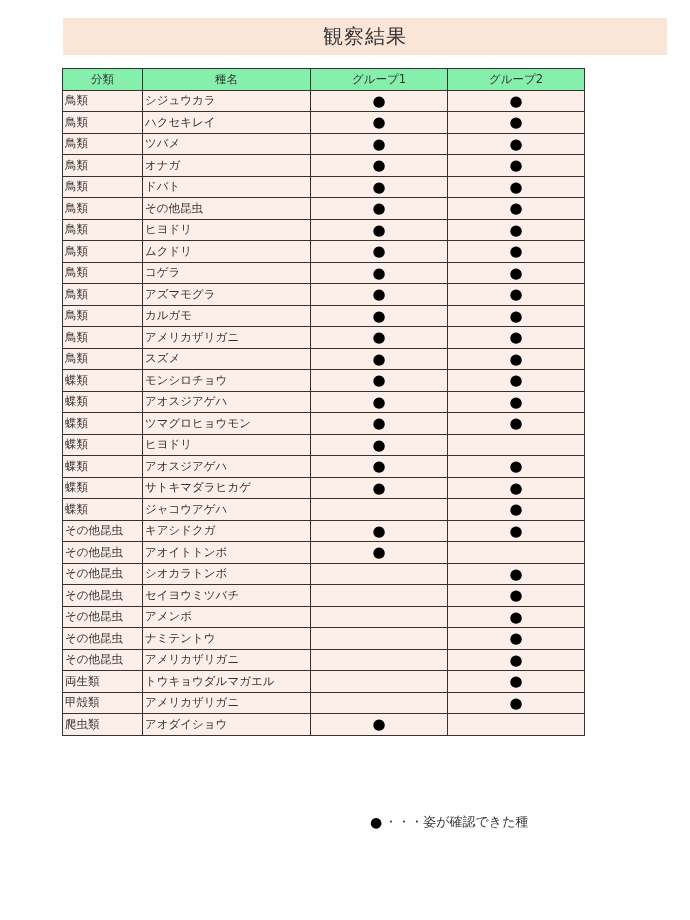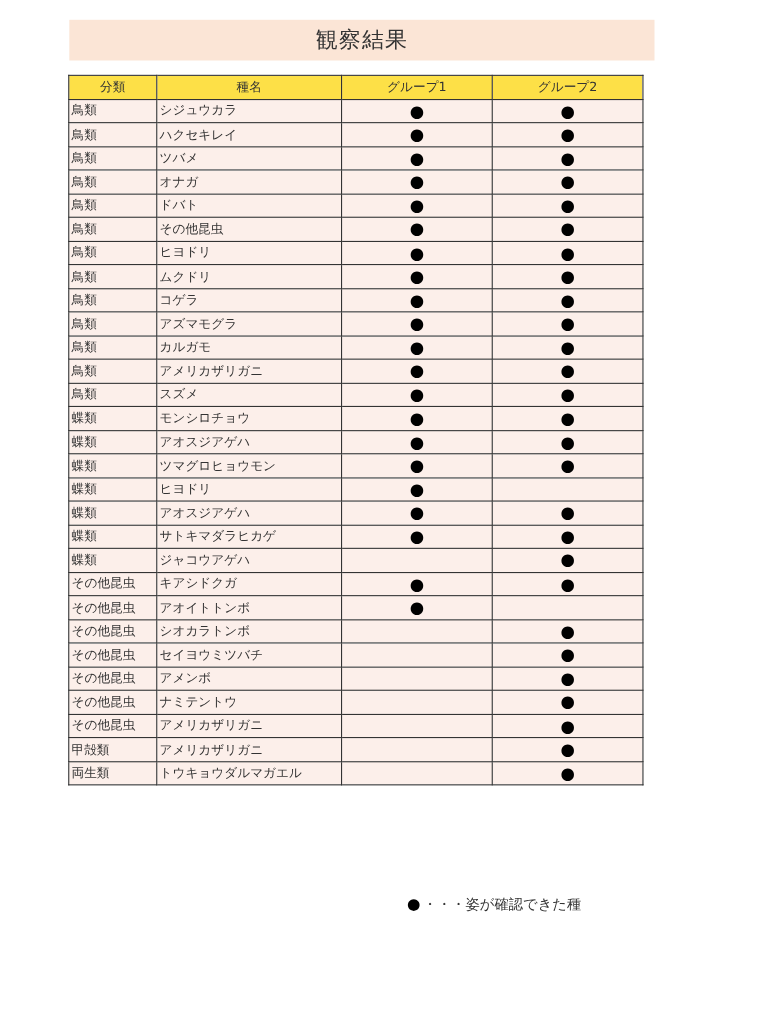--- a/index.html
+++ b/index.html
@@ -1,29 +1,29 @@
 <!DOCTYPE html>
 <html><head>
   <meta charset="utf-8">
   <style>
     html, body { margin: 0; padding: 0; background: #ffffff; }
     body { width: 690px; height: 920px; position: relative; font-family: "DejaVu Sans", sans-serif; color: #222; }
     .title-bar {
-      position: absolute; left: 63px; top: 18px; width: 532px; height: 37px;
+      position: absolute; left: 63px; top: 18px; width: 604px; height: 37px;
       background: #fbe5d6; display: flex; align-items: center; justify-content: center;
       font-size: 20px; color: #333; letter-spacing: 1px;
     }
     table.obs {
       position: absolute; left: 62px; top: 68px; width: 522px;
       border-collapse: collapse; table-layout: fixed; font-size: 11.5px;
     }
     table.obs th, table.obs td {
       border: 1px solid #333; height: 20.5px; padding: 0 2px; white-space: nowrap; overflow: hidden;
     }
-    table.obs th { background: #fde047; font-weight: normal; text-align: center; color: #333; }
+    table.obs th { background: #86efac; font-weight: normal; text-align: center; color: #333; }
     table.obs td { background: #fcefea; color: #333; }
     table.obs td.mark { text-align: center; font-size: 15px; color: #000; }
     col.c1 { width: 80px; } col.c2 { width: 168px; } col.c3 { width: 137px; } col.c4 { width: 137px; }
     .legend {
       position: absolute; left: 370px; top: 813px; font-size: 13px; color: #333; display: flex; align-items: center;
     }
     .legend .dot { font-size: 14px; color: #000; margin-right: 2px; }
   </style>
 </head>
 <body>
@@ -202,30 +202,36 @@
         <td class="mark"></td>
         <td class="mark">●</td>
       </tr>
       <tr>
         <td>その他昆虫</td>
         <td>アメリカザリガニ</td>
         <td class="mark"></td>
         <td class="mark">●</td>
       </tr>
       <tr>
+        <td>両生類</td>
+        <td>トウキョウダルマガエル</td>
+        <td class="mark"></td>
+        <td class="mark">●</td>
+      </tr>
+      <tr>
         <td>甲殻類</td>
         <td>アメリカザリガニ</td>
         <td class="mark"></td>
         <td class="mark">●</td>
       </tr>
       <tr>
-        <td>両生類</td>
-        <td>トウキョウダルマガエル</td>
-        <td class="mark"></td>
-        <td class="mark">●</td>
+        <td>爬虫類</td>
+        <td>アオダイショウ</td>
+        <td class="mark">●</td>
+        <td class="mark"></td>
       </tr>
     </tbody>
 </table>
 
 <div class="legend">
   <span class="dot">●</span>
   <span>・・・姿が確認できた種</span>
 </div>
 
 </body></html>

